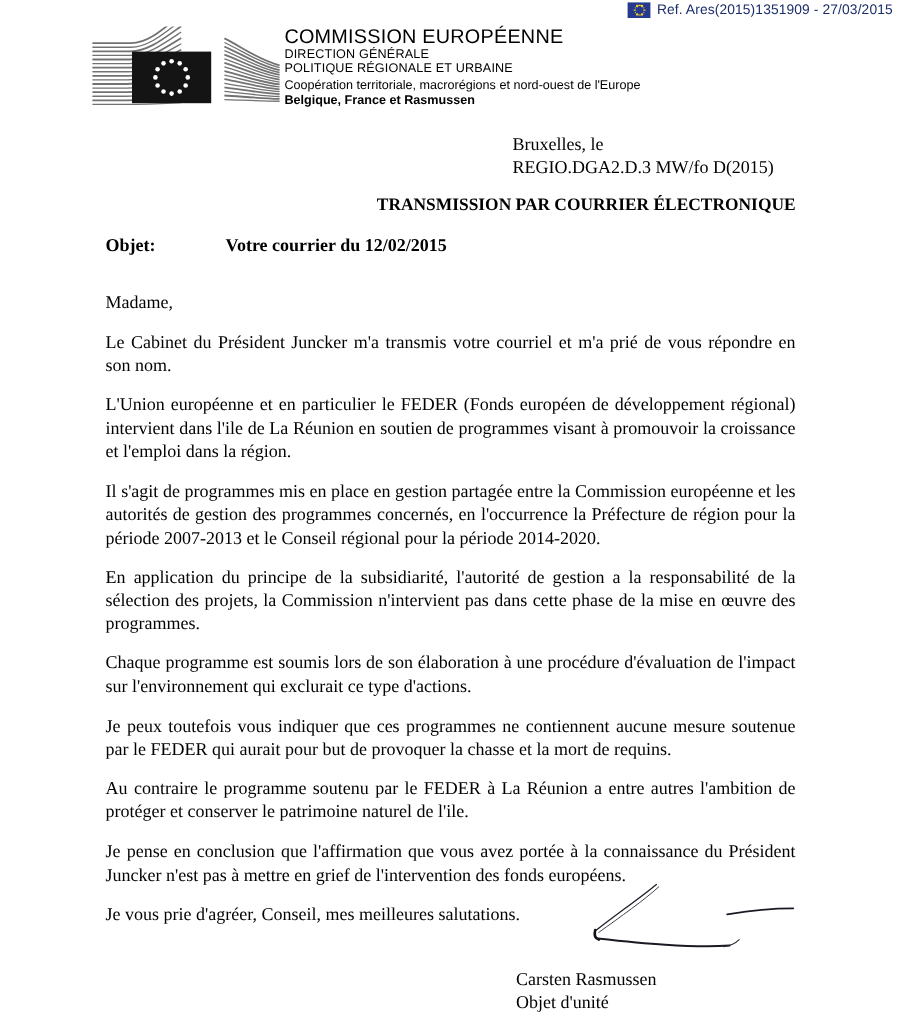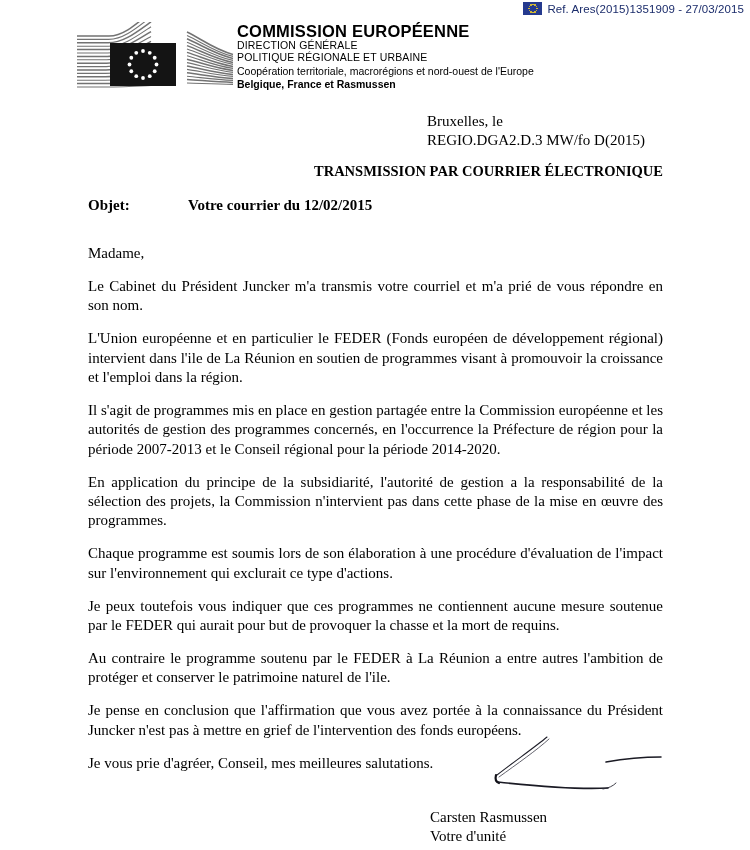--- a/index.html
+++ b/index.html
@@ -75,21 +75,21 @@
   #org-block {
     position: absolute;
     left: 162px;
     top: 0px;
     width: 430px;
     font-family: "Liberation Sans", sans-serif;
     color: #000;
   }
   #org-line-1 {
     font-size: 16.5px;
-    font-weight: bold;
+    font-weight: normal;
     letter-spacing: 0.2px;
     line-height: 18px;
   }
   .org-caps {
     font-size: 10.5px;
     font-weight: normal;
     letter-spacing: 0.15px;
     line-height: 11.5px;
   }
   #org-line-4 {
@@ -301,14 +301,14 @@
     <svg width="200" height="58" viewBox="0 0 200 58" xmlns="http://www.w3.org/2000/svg">
       <path d="M72 2 C60 12, 40 26, 22 40" stroke="#20202a" stroke-width="1.1" fill="none" stroke-linecap="round"></path>
       <path d="M74 4 C62 15, 42 29, 24 42" stroke="#3a3a46" stroke-width="0.8" fill="none" stroke-linecap="round"></path>
       <path d="M21 40 C20 44, 21 47, 24 48" stroke="#111118" stroke-width="2.2" fill="none" stroke-linecap="round"></path>
       <path d="M23 47 C60 51, 100 55, 133 53" stroke="#1a1a24" stroke-width="1.7" fill="none" stroke-linecap="round"></path>
       <path d="M128 54 C134 53, 138 51, 141 48" stroke="#2a2a36" stroke-width="0.9" fill="none" stroke-linecap="round"></path>
       <path d="M131 27 C148 24, 168 22, 186 22" stroke="#1a1a24" stroke-width="1.5" fill="none" stroke-linecap="round"></path>
     </svg>
   </div>
   <div id="signer-name">Carsten Rasmussen</div>
-  <div id="signer-title">Votre d'unité</div>
+  <div id="signer-title">Objet d'unité</div>
 </div>
 
 </body></html>

